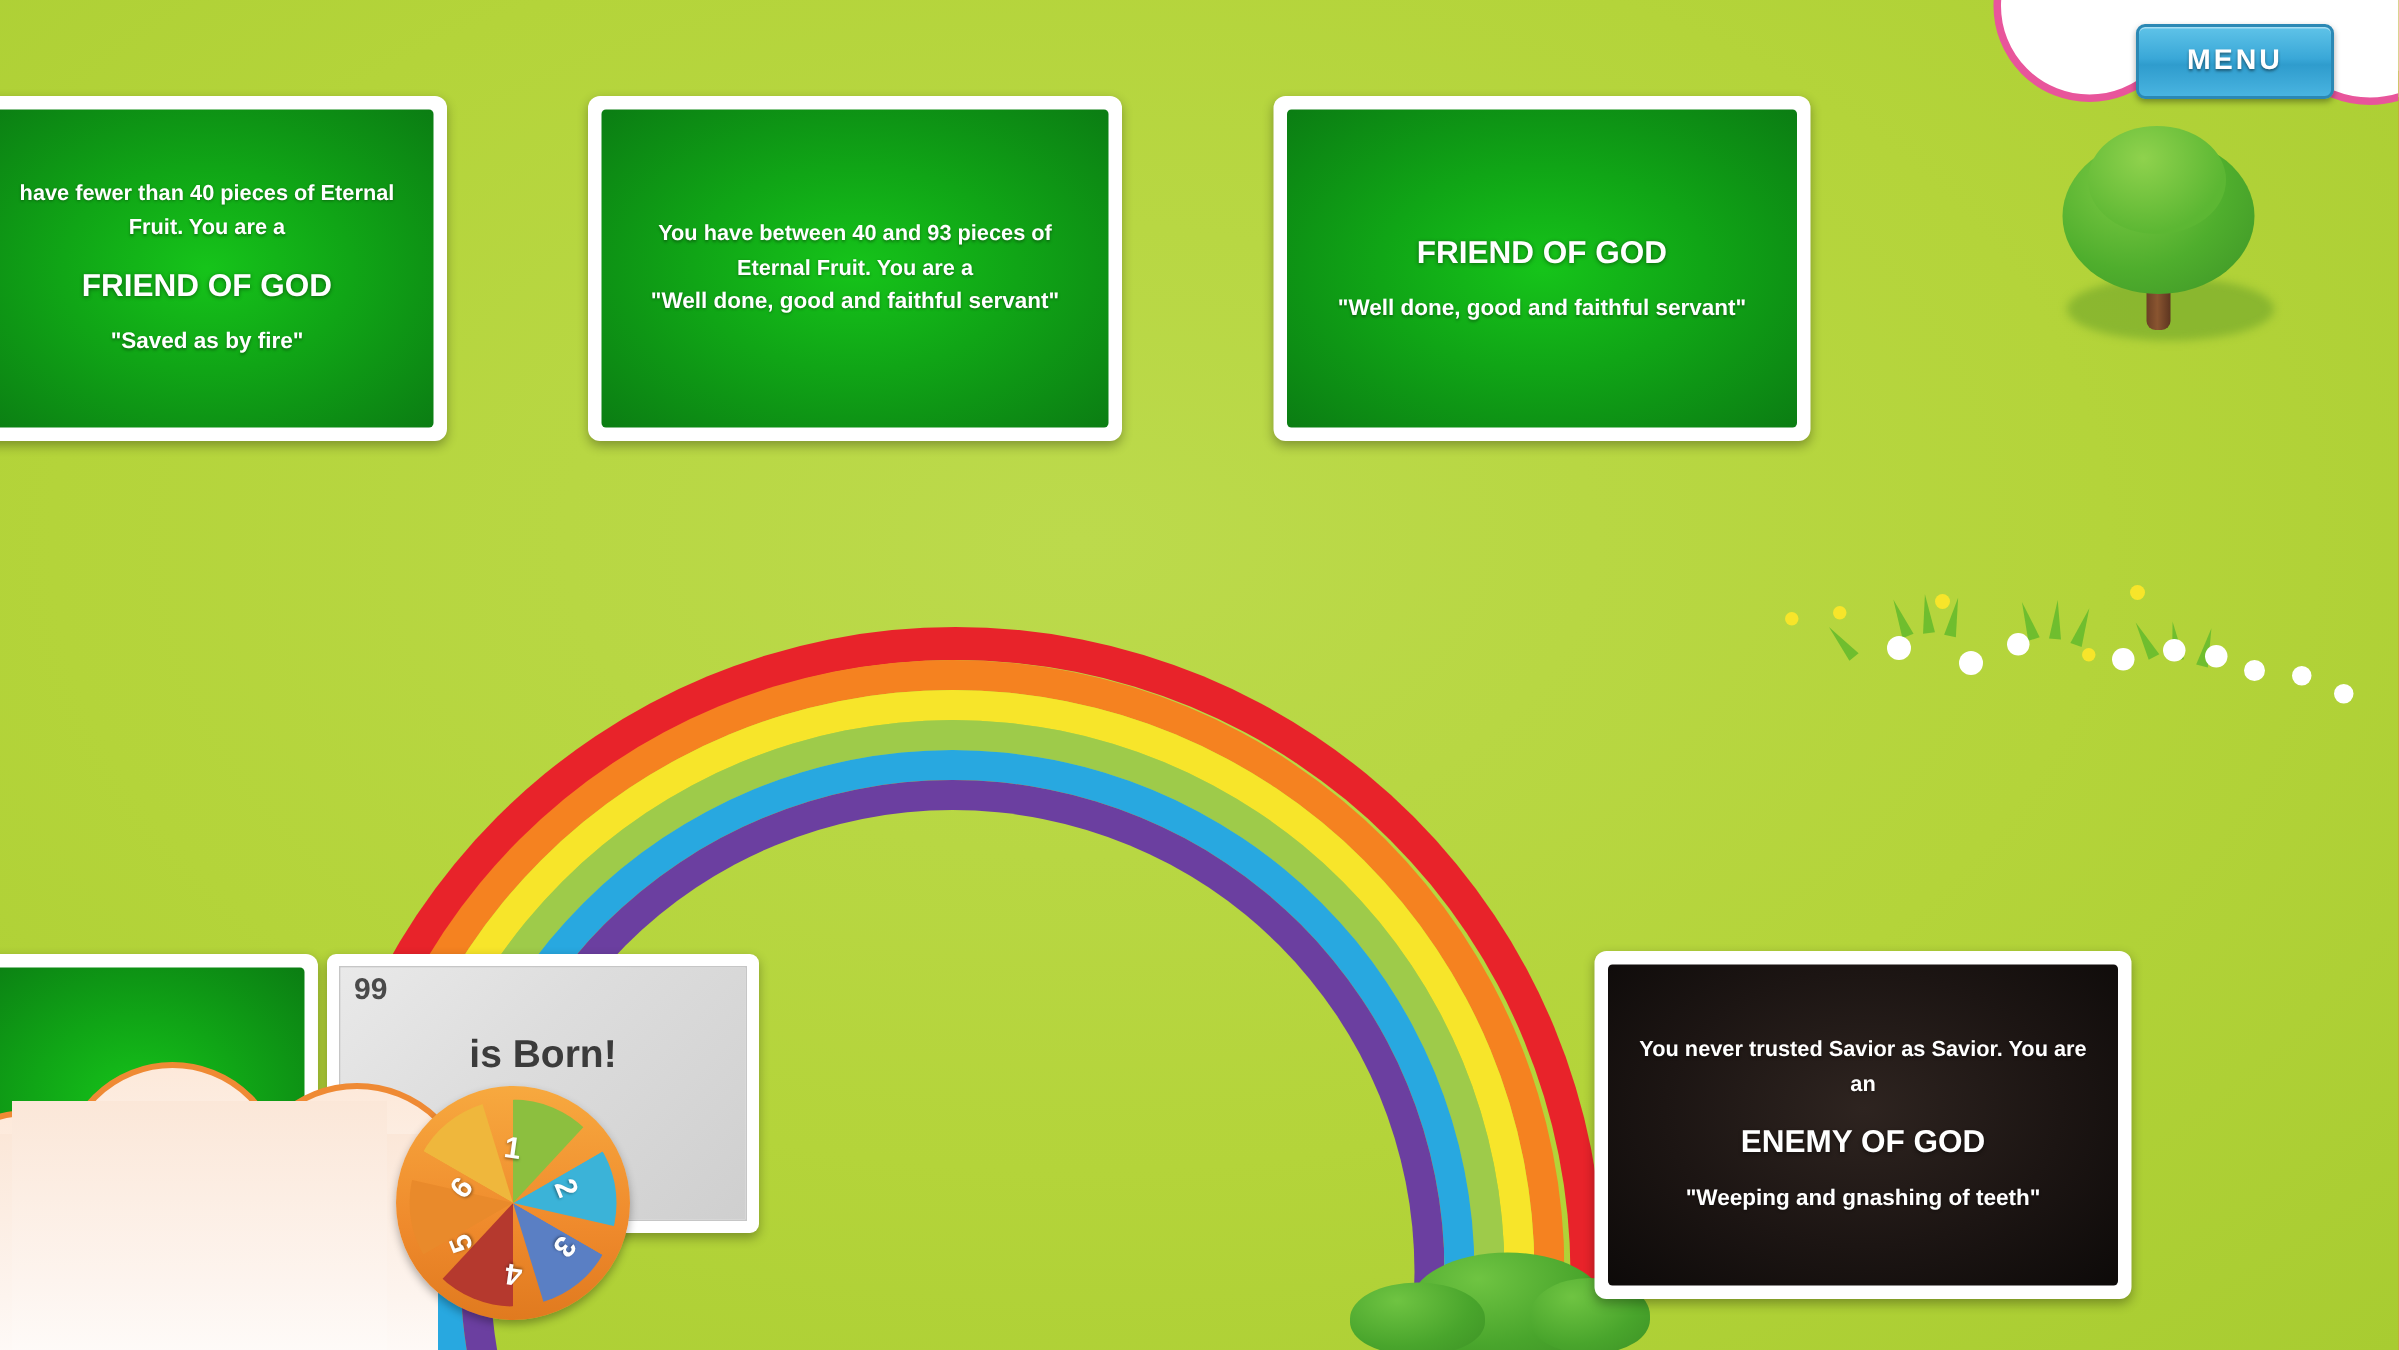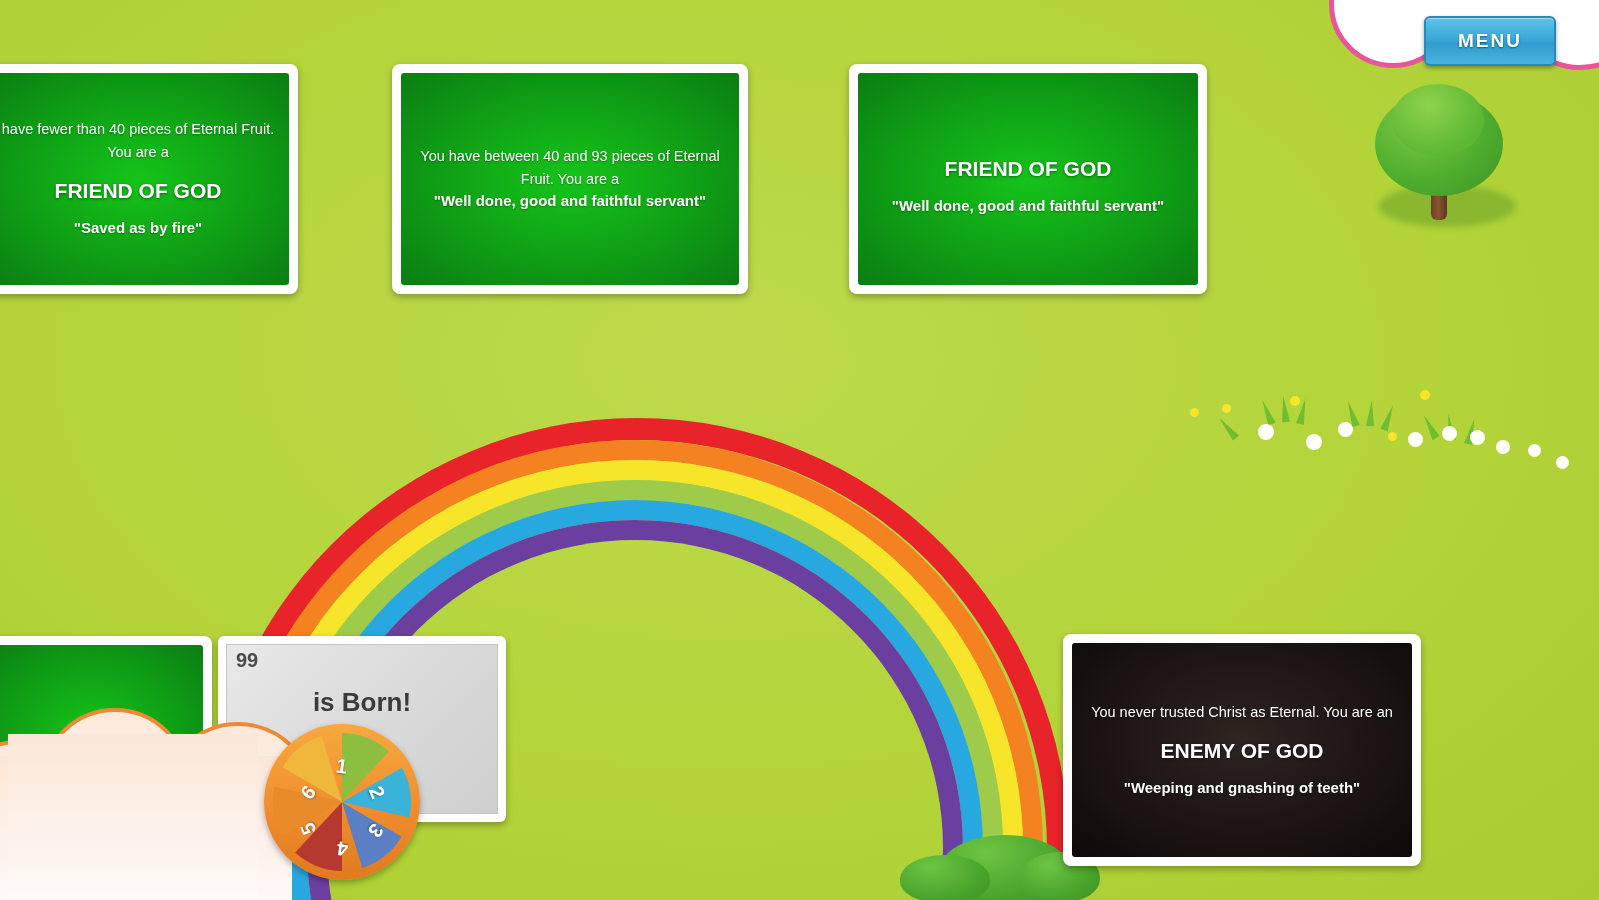--- a/index.html
+++ b/index.html
@@ -140,21 +140,21 @@
   }
   .card-inner.green {
     background: radial-gradient(ellipse at 50% 50%, #16c41a 0%, #10a516 45%, #0b7d13 100%);
   }
   .card-inner.black {
     background: radial-gradient(ellipse at 50% 45%, #2e2420 0%, #1c1513 55%, #0d0a09 100%);
   }
   .card-intro {
     color: #ffffff;
     font-size: 14.5px;
-    font-weight: normal;
+    font-weight: bold;
     line-height: 1.55;
     text-shadow: 0 1px 2px rgba(0,0,0,0.35);
   }
   .card-title {
     color: #ffffff;
     font-size: 21px;
     font-weight: bold;
     margin: 16px 0 14px 0;
     text-shadow: 0 1px 3px rgba(0,0,0,0.45);
   }
@@ -396,21 +396,21 @@
 
   <div class="card" style="left:849px; top:64px; width:358px; height:230px;">
     <div class="card-inner green">
       <div class="card-title">FRIEND OF GOD</div>
       <div class="card-quote">"Well done, good and faithful servant"</div>
     </div>
   </div>
 
   <div class="card" style="left:1063px; top:634px; width:358px; height:232px;">
     <div class="card-inner black">
-      <div class="card-intro">You never trusted Christ as Eternal. You are an</div>
+      <div class="card-intro">You never trusted Savior as Savior. You are an</div>
       <div class="card-title">ENEMY OF GOD</div>
       <div class="card-quote">"Weeping and gnashing of teeth"</div>
     </div>
   </div>
 
   <div class="card" style="left:-28px; top:636px; width:240px; height:200px;">
     <div class="card-inner green"></div>
   </div>
 
   <div class="deck-card" style="left:218px; top:636px; width:288px; height:186px;">

